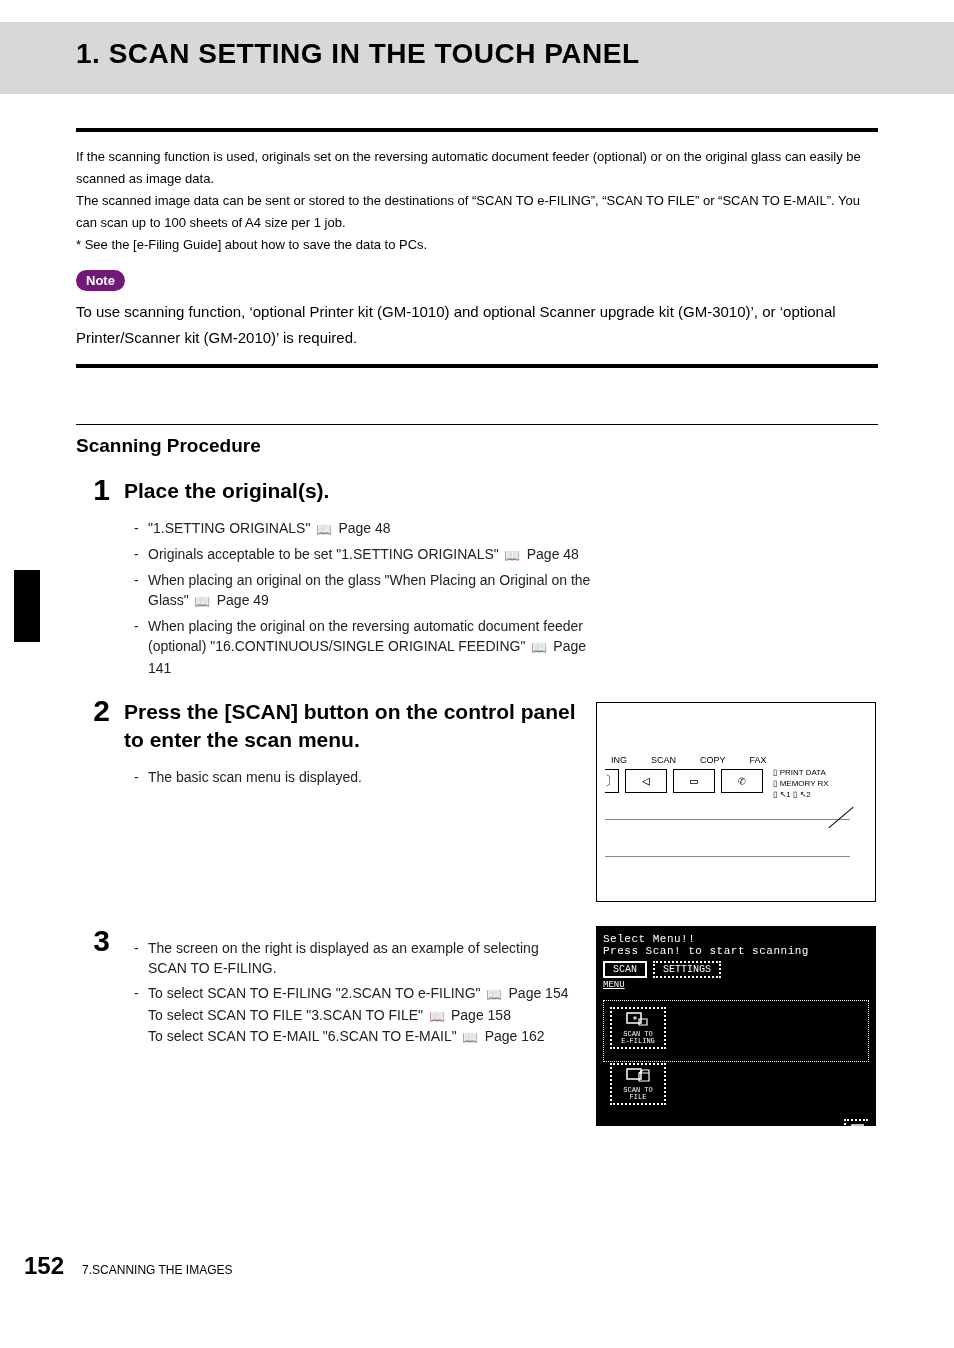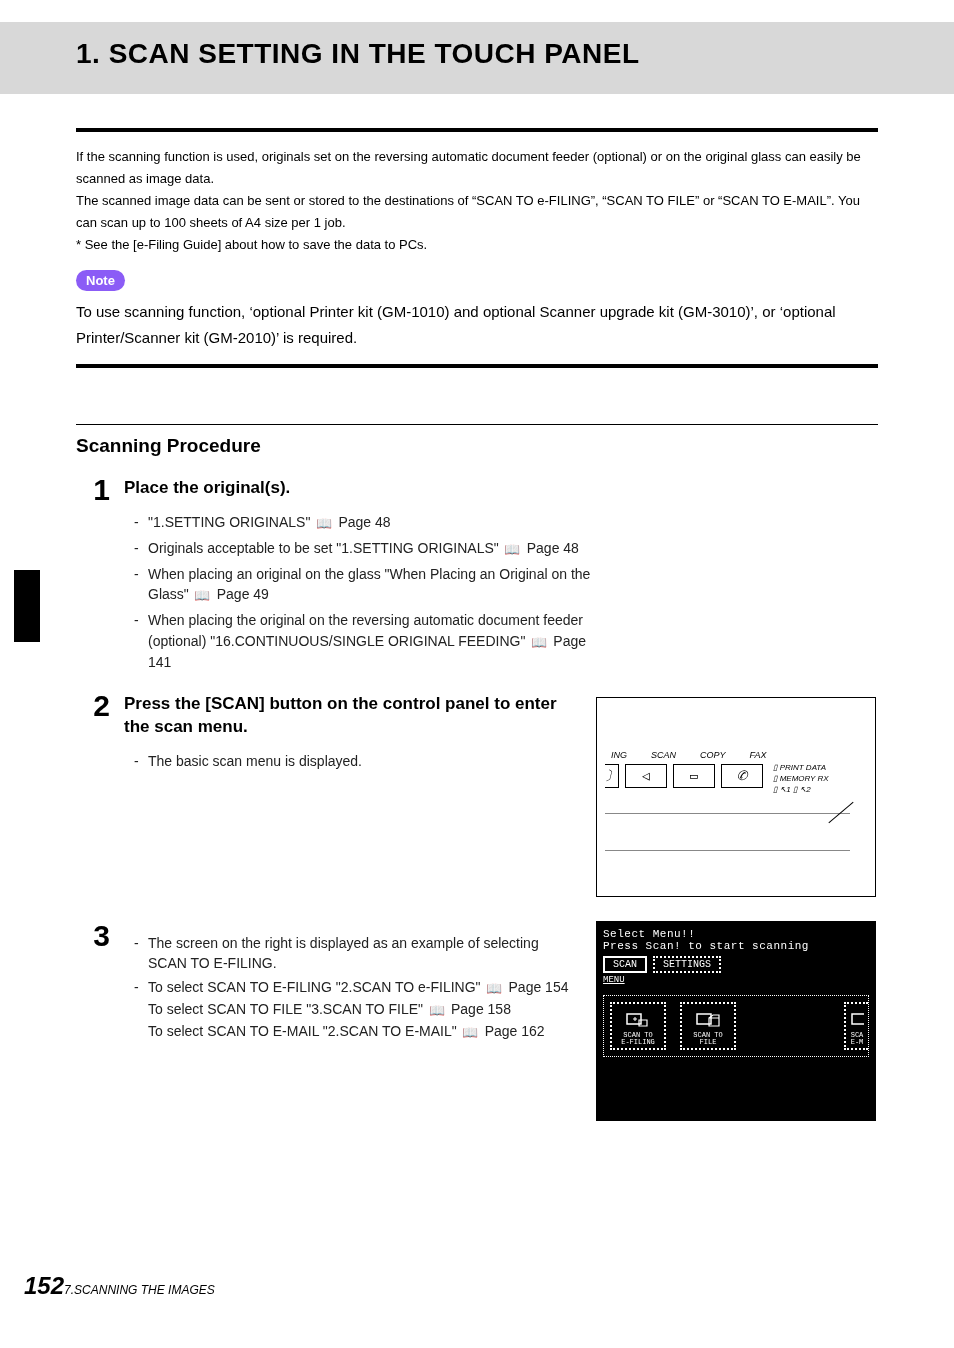--- a/index.html
+++ b/index.html
@@ -29,21 +29,21 @@
     border-top: 4px solid #000;
     margin-top: 34px;
     margin-bottom: 14px;
   }
   .intro p {
     font-size: 13px;
     line-height: 1.7;
   }
   .note-pill {
     display: inline-block;
-    background: #8b5cf6;
+    background: #701a75;
     color: #fff;
     font-size: 13px;
     font-weight: bold;
     padding: 3px 10px;
     border-radius: 12px;
     margin-top: 14px;
     margin-bottom: 8px;
   }
   .note-text {
     font-size: 15px;
@@ -85,21 +85,21 @@
   }
   .step-num {
     font-size: 30px;
     font-weight: bold;
     line-height: 1;
     min-width: 24px;
     text-align: right;
     margin-left: 10px;
   }
   .step-heading {
-    font-size: 17px;
+    font-size: 21px;
     font-weight: bold;
     line-height: 1.35;
     margin-top: 2px;
   }
   .bullets {
     margin-top: 12px;
     padding-left: 10px;
     font-size: 14px;
     line-height: 1.45;
     color: #222;
@@ -140,21 +140,21 @@
     font-size: 10px;
     background: #fff;
     position: relative;
   }
   .illus.panel1 {
     height: 200px;
     margin-top: 6px;
   }
   .panel1-inner {
     position: absolute;
-    top: 52px; left: 8px; right: 25px; font-style: italic;
+    top: 52px; left: 8px; right: 25px;
   }
   .panel1-labels {
     display: flex;
     gap: 24px;
     font-family: Arial, sans-serif;
     font-size: 9px;
     padding-left: 6px;
     padding-bottom: 2px;
   }
   .panel1-buttons {
@@ -214,42 +214,43 @@
   }
   .tab.active { border-style: solid; background: #000; }
   .menu-label { font-size: 9px; margin-top: 2px; text-decoration: underline; }
   .scan-icons-row {
     border: 1px dotted #fff;
     margin-top: 10px;
     display: flex;
     gap: 14px;
     padding: 6px;
     height: 62px;
+    flex-direction: column;
   }
   .sicon {
     border: 2px dotted #fff;
     width: 56px;
     display: flex;
     flex-direction: column;
     align-items: center;
     justify-content: flex-end;
     font-size: 7px;
     text-align: center;
     line-height: 1;
     padding-bottom: 2px;
   }
   .sicon svg { margin-bottom: 2px; }
   .sicon.cut { width: 24px; border-right: none; margin-left: auto; margin-right: -6px;}
   .footer {
     position: absolute;
-    bottom: 48px;
+    bottom: 68px;
     left: 24px;
     display: flex;
     align-items: baseline;
-    font-style: italic;
+    gap: 18px;
   }
   .page-num { font-size: 24px; font-weight: bold; }
   .chapter { font-size: 12px; }
 </style>
 </head>
 <body>
 
 <div class="header-bar">
   <h1 class="header-title">1. SCAN SETTING IN THE TOUCH PANEL</h1>
 </div>
@@ -323,21 +324,21 @@
 
   
   <div class="step-row">
     <div class="step-left">
       <div class="step-num">3</div>
       <div class="step-col">
         <ul class="bullets">
           <li>The screen on the right is displayed as an example of selecting SCAN TO E-FILING.</li>
           <li><span>To select SCAN TO E-FILING "2.SCAN TO e-FILING" </span><span class="book-icon">📖</span><span> Page 154</span><br>
             <span>To select SCAN TO FILE "3.SCAN TO FILE" </span><span class="book-icon">📖</span><span> Page 158</span><br>
-            <span>To select SCAN TO E-MAIL "2.SCAN TO E-MAIL" </span><span class="book-icon">📖</span><span> Page 162</span>
+            <span>To select SCAN TO E-MAIL "6.SCAN TO E-MAIL" </span><span class="book-icon">📖</span><span> Page 162</span>
           </li>
         </ul>
       </div>
     </div>
     <div class="illus panel2">
       <div class="l1">Select Menu!!</div>
       <div class="l2">Press Scan! to start scanning</div>
       <div class="tabbar">
         <div class="tab active">SCAN</div>
         <div class="tab">SETTINGS</div>

